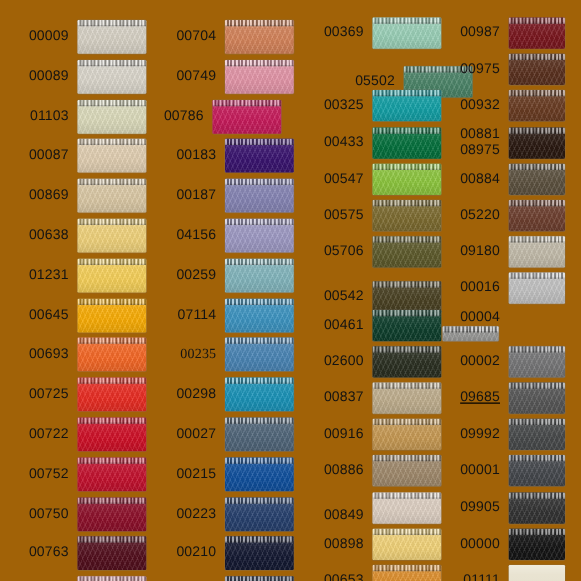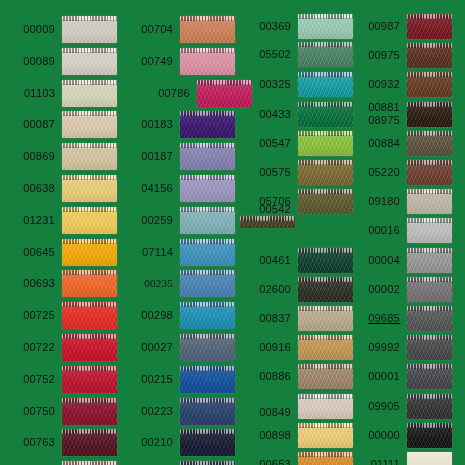--- a/index.html
+++ b/index.html
@@ -98,21 +98,21 @@
   .swatch.plain .sheen {
     background: linear-gradient(to bottom,
       rgba(255,255,255,0.30) 0%,
       rgba(255,255,255,0.05) 30%,
       rgba(0,0,0,0.02) 100%);
   }
 </style>
 </head>
 <body>
 
-<div id="chart" style="background: #15803d;">
+<div id="chart" style="background: #a16207;">
     <div class="column" style="left: 0px; width: 117px;">
       <div class="swatch-row" style="top: 16px; height: 27px;">
         <div class="code-cell" style="width: 62px; height: 27px; color: rgb(19, 19, 19);">
           <span class="code-line">00009</span>
         </div>
         <div class="swatch" title="00009 #d8d2c6" style="width: 55px; height: 27px; background: rgb(216, 210, 198);">
           <div class="weave"></div>
           <div class="selvedge"></div>
           <div class="sheen"></div>
         </div>
@@ -271,21 +271,21 @@
         <div class="code-cell" style="width: 62px; height: 27px; color: rgb(19, 19, 19);">
           <span class="code-line">00749</span>
         </div>
         <div class="swatch" title="00749 #e395a8" style="width: 55px; height: 27px; background: rgb(227, 149, 168);">
           <div class="weave"></div>
           <div class="selvedge"></div>
           <div class="sheen"></div>
         </div>
       </div>
       <div class="swatch-row" style="top: 79.6px; height: 27px;">
-        <div class="code-cell" style="width: 79px; height: 27px; color: rgb(19, 19, 19);">
+        <div class="code-cell" style="width: 52px; height: 27px; color: rgb(19, 19, 19);">
           <span class="code-line">00786</span>
         </div>
         <div class="swatch" title="00786 #c71c5c" style="width: 55px; height: 27px; background: rgb(199, 28, 92);">
           <div class="weave"></div>
           <div class="selvedge"></div>
           <div class="sheen"></div>
         </div>
       </div>
       <div class="swatch-row" style="top: 111.4px; height: 27px;">
         <div class="code-cell" style="width: 62px; height: 27px; color: rgb(19, 19, 19);">
@@ -410,21 +410,21 @@
       <div class="swatch-row" style="top: 14px; height: 25px;">
         <div class="code-cell" style="width: 62px; height: 25px; color: rgb(19, 19, 19);">
           <span class="code-line">00369</span>
         </div>
         <div class="swatch" title="00369 #9bd0b8" style="width: 55px; height: 25px; background: rgb(155, 208, 184);">
           <div class="weave"></div>
           <div class="selvedge"></div>
           <div class="sheen"></div>
         </div>
       </div>
-      <div class="swatch-row" style="top: 42px; height: 25px;">
+      <div class="swatch-row" style="top: 53px; height: 25px; padding-left: 25px;">
         <div class="code-cell" style="width: 62px; height: 25px; color: rgb(19, 19, 19);">
           <span class="code-line">05502</span>
         </div>
         <div class="swatch" title="05502 #4c8468" style="width: 55px; height: 25px; background: rgb(76, 132, 104);">
           <div class="weave"></div>
           <div class="selvedge"></div>
           <div class="sheen"></div>
         </div>
       </div>
       <div class="swatch-row" style="top: 72.4px; height: 25px;">
@@ -470,21 +470,21 @@
       <div class="swatch-row" style="top: 189.2px; height: 25px;">
         <div class="code-cell" style="width: 62px; height: 25px; color: rgb(19, 19, 19);">
           <span class="code-line">05706</span>
         </div>
         <div class="swatch" title="05706 #5e5b2c" style="width: 55px; height: 25px; background: rgb(94, 91, 44);">
           <div class="weave"></div>
           <div class="selvedge"></div>
           <div class="sheen"></div>
         </div>
       </div>
-      <div class="swatch-row" style="top: 203px; height: 25px; flex-direction: column;">
+      <div class="swatch-row" style="top: 225px; height: 25px;">
         <div class="code-cell" style="width: 62px; height: 25px; color: rgb(19, 19, 19);">
           <span class="code-line">00542</span>
         </div>
         <div class="swatch" title="00542 #4a4224" style="width: 55px; height: 25px; background: rgb(74, 66, 36);">
           <div class="weave"></div>
           <div class="selvedge"></div>
           <div class="sheen"></div>
         </div>
       </div>
       <div class="swatch-row" style="top: 247.6px; height: 25px;">
@@ -643,21 +643,21 @@
       <div class="swatch-row" style="top: 218.4px; height: 25px;">
         <div class="code-cell" style="width: 62px; height: 25px; color: rgb(19, 19, 19);">
           <span class="code-line">00016</span>
         </div>
         <div class="swatch" title="00016 #c2c2c2" style="width: 45px; height: 25px; background: rgb(194, 194, 194);">
           <div class="weave"></div>
           <div class="selvedge"></div>
           <div class="sheen"></div>
         </div>
       </div>
-      <div class="swatch-row" style="top: 247.6px; height: 25px;">
+      <div class="swatch-row" style="top: 247.6px; height: 25px; flex-direction: column;">
         <div class="code-cell" style="width: 62px; height: 25px; color: rgb(19, 19, 19);">
           <span class="code-line">00004</span>
         </div>
         <div class="swatch" title="00004 #9a9a98" style="width: 45px; height: 25px; background: rgb(154, 154, 152);">
           <div class="weave"></div>
           <div class="selvedge"></div>
           <div class="sheen"></div>
         </div>
       </div>
       <div class="swatch-row" style="top: 276.8px; height: 25px;">

